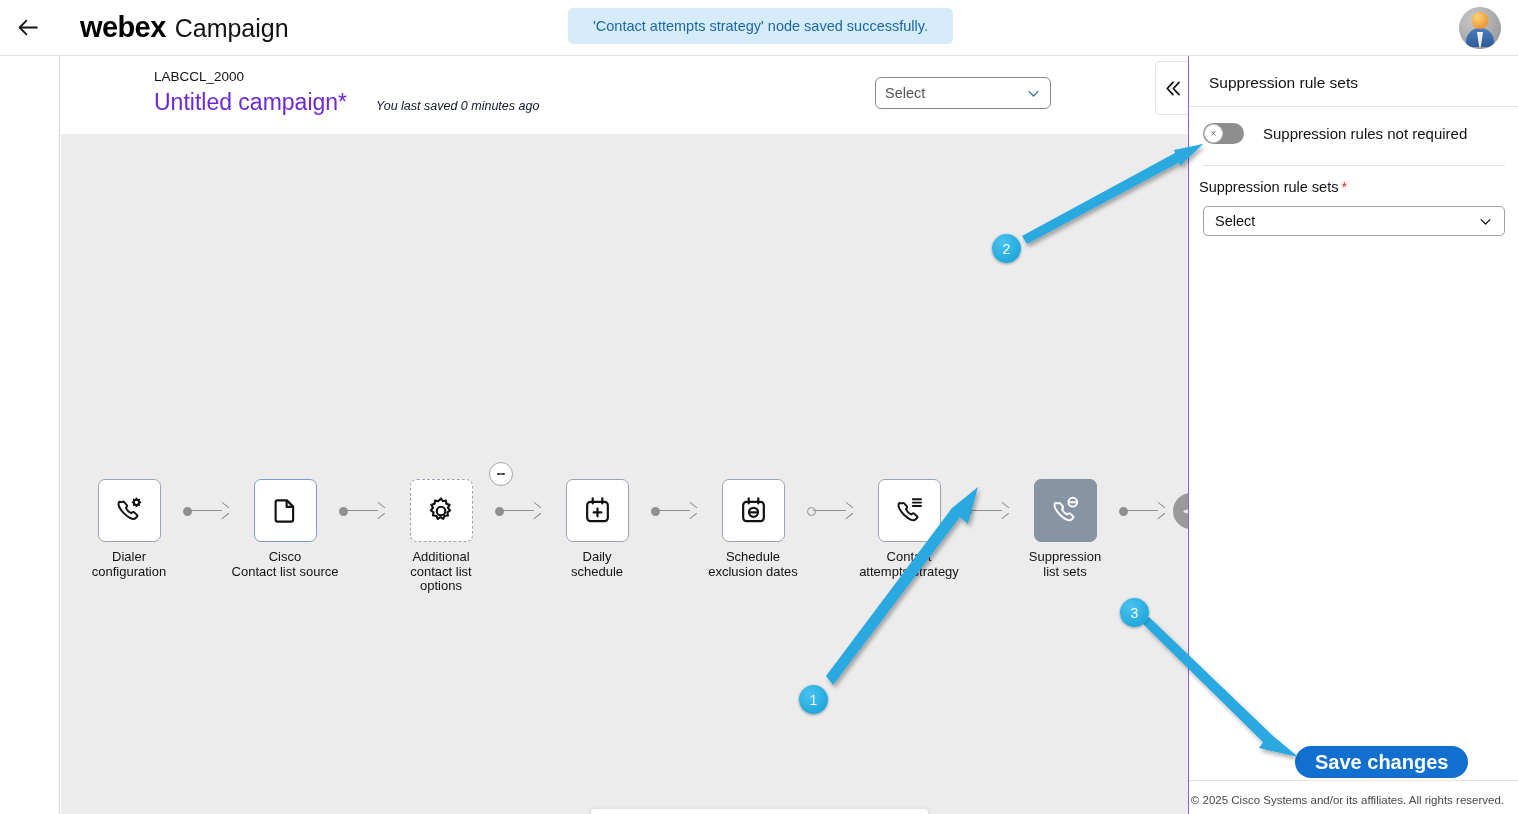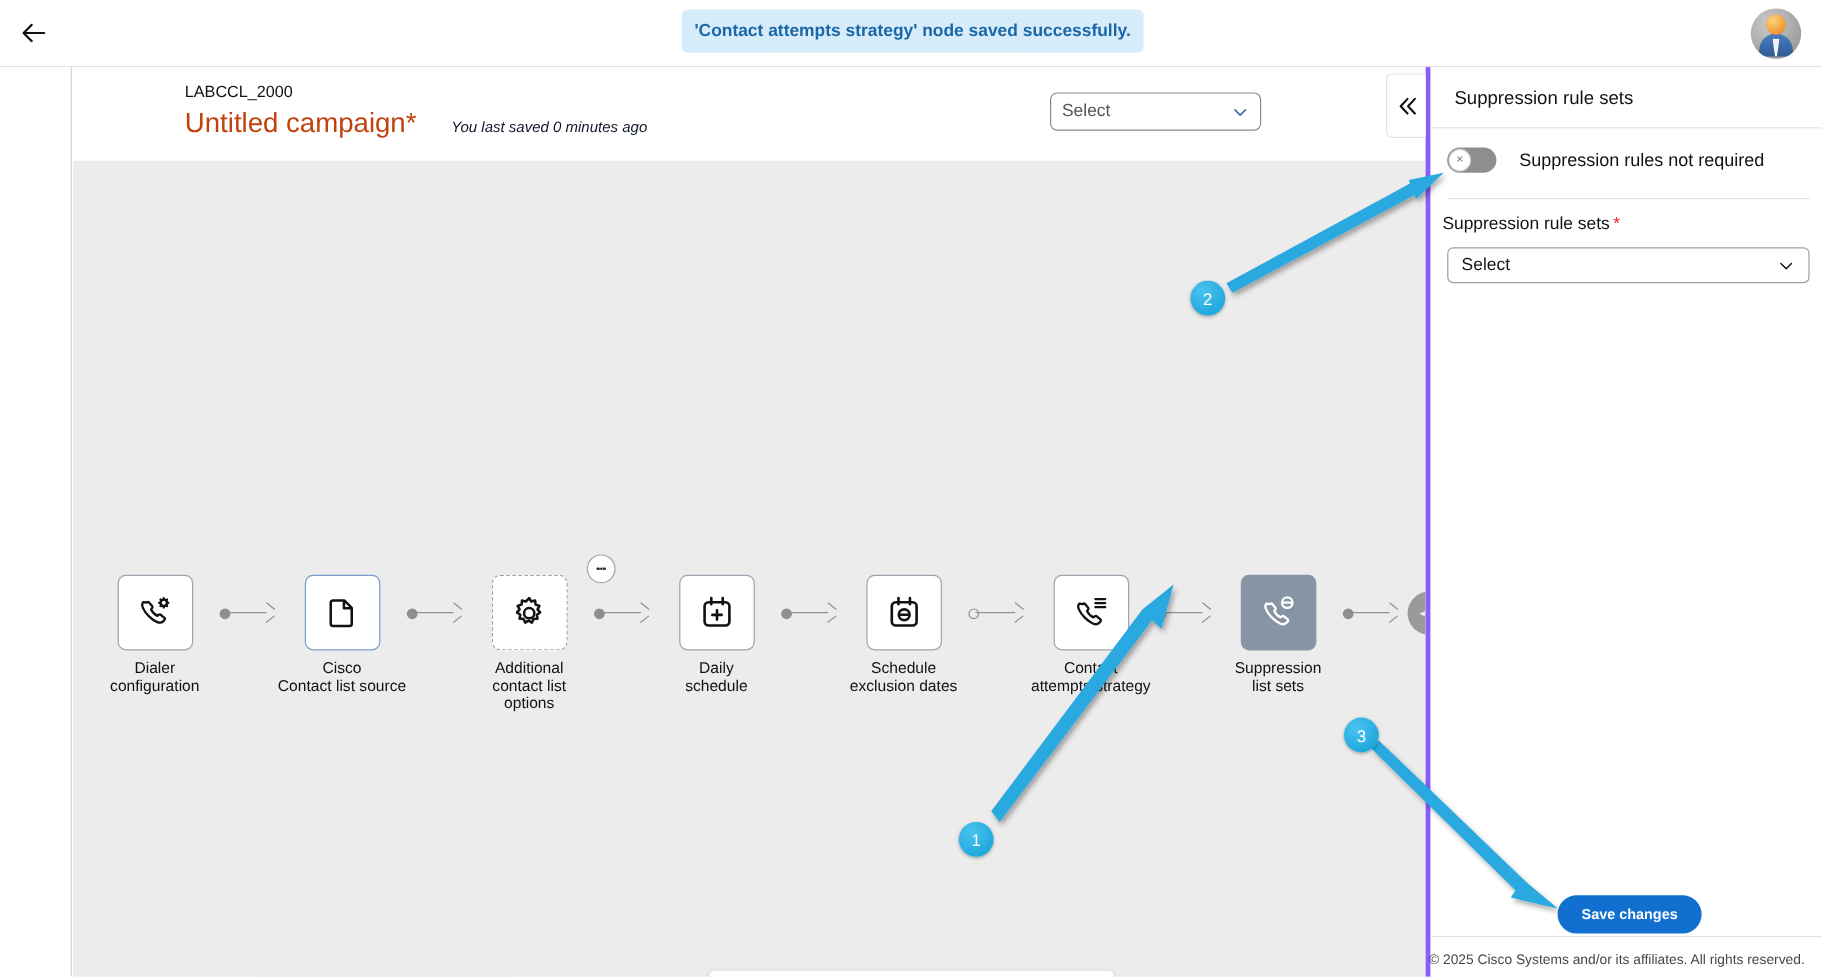--- a/index.html
+++ b/index.html
@@ -22,21 +22,21 @@
     cursor: pointer;
   }
   .brand { display: flex; align-items: baseline; gap: 9px; margin-left: 24px; }
   .brand-webex { font-size: 29px; font-weight: 700; letter-spacing: -0.6px; color: #000; }
   .brand-app { font-size: 25px; font-weight: 400; color: #121212; }
 
   .toast {
     position: absolute; left: 568px; top: 8px; width: 385px; height: 36px;
     background: #d7ecfb; border-radius: 5px;
     display: flex; align-items: center; justify-content: center;
-    font-size: 14.5px; color: #1a67a8; font-weight: bold;
+    font-size: 14.5px; color: #1a67a8;
   }
   .avatar-wrap {
     position: absolute; right: 17px; top: 7px; width: 42px; height: 42px;
     cursor: pointer;
   }
   .avatar {
     width: 42px; height: 42px; border-radius: 50%;
     background: radial-gradient(circle at 35% 30%, #c9c9c9, #9d9d9d 75%);
     position: relative; overflow: hidden;
   }
@@ -71,21 +71,21 @@
     position: relative; height: 78px; background: #fff;
   }
   .camp-id {
     position: absolute; left: 93px; top: 13px;
     font-size: 13.5px; color: #121212;
   }
   .camp-title-row {
     position: absolute; left: 93px; top: 33px;
     display: flex; align-items: baseline; gap: 29px;
   }
-  .camp-title { font-size: 23px; font-weight: 400; color: #c2410c; }
+  .camp-title { font-size: 23px; font-weight: 400; color: #6d28d9; }
   .camp-saved { font-size: 12.5px; font-style: italic; color: #0f172a; }
 
   .select-top {
     position: absolute; left: 814px; top: 21px;
     width: 176px; height: 32px;
     border: 1px solid #8a8a8a; border-radius: 6px; background: #fff;
     display: flex; align-items: center; padding: 0 9px;
     font-size: 14.5px; color: #545454; cursor: pointer;
   }
   .select-top .sel-val { flex: 1; }
@@ -172,21 +172,21 @@
     display: flex; align-items: center; justify-content: center; gap: 0;
   }
   .zb-btn {
     width: 42px; height: 40px; display: flex; align-items: center; justify-content: center;
     cursor: pointer;
   }
 
   
   .rpanel {
     position: absolute; left: 1188px; top: 56px; width: 330px; height: 758px;
-    background: #fff; border-left: 4px solid #8b5cf6; padding-left: 30px;
+    background: #fff; border-left: 1px solid #8b5cf6; padding-left: 30px;
   }
   .rp-title {
     position: absolute; left: 20px; top: 18px;
     font-size: 15.5px; color: #121212;
   }
   .rp-divider-1 { position: absolute; left: 0; top: 50px; width: 330px; height: 1px; background: #e3e3e3; }
   .toggle-row {
     position: absolute; left: 14px; top: 67px; display: flex; align-items: center; gap: 19px;
   }
   .toggle {
@@ -211,21 +211,21 @@
     border: 1px solid #a0a0a0; border-radius: 5px; background: #fff;
     display: flex; align-items: center; padding: 0 11px;
     font-size: 14.5px; color: #121212; cursor: pointer;
   }
   .rp-select .sel-val { flex: 1; }
 
   .save-btn {
     position: absolute; left: 106px; top: 690px;
     height: 32px; padding: 0 20px; border-radius: 17px;
     background: #1170cf; color: #fff; border: none;
-    font-size: 12px; font-family: "Liberation Sans", sans-serif; font-weight: 700;
+    font-size: 20px; font-family: "Liberation Sans", sans-serif; font-weight: 700;
     display: flex; align-items: center; justify-content: center; cursor: pointer;
   }
   .rp-footer-line { position: absolute; left: 0; bottom: 33px; width: 330px; height: 1px; background: #e3e3e3; }
   .copyright {
     position: absolute; right: 14px; bottom: 8px;
     font-size: 11.5px; color: #474747; white-space: nowrap;
   }
 
   
   .anno-layer { position: absolute; left: 0; top: 0; width: 1518px; height: 814px; pointer-events: none; z-index: 20; }
@@ -241,20 +241,24 @@
 <body>
 
 <div id="app">
 
   <div class="topbar">
     <div class="back-btn">
       <svg width="25" height="25" viewBox="0 0 24 24" fill="none" stroke="#121212" stroke-width="1.7" stroke-linecap="round" stroke-linejoin="round">
         <line x1="20" y1="12" x2="4" y2="12"></line>
           <polyline points="10,5.5 3.5,12 10,18.5"></polyline>
       </svg>
+    </div>
+    <div class="brand">
+      <span class="brand-webex">webex</span>
+      <span class="brand-app">Campaign</span>
     </div>
     <div class="toast">
       <span>'Contact attempts strategy' node saved successfully.</span>
     </div>
     <div class="avatar-wrap">
       <div class="avatar">
         <div class="av-body"></div>
           <div class="av-collar"></div>
           <div class="av-head"></div>
       </div>

